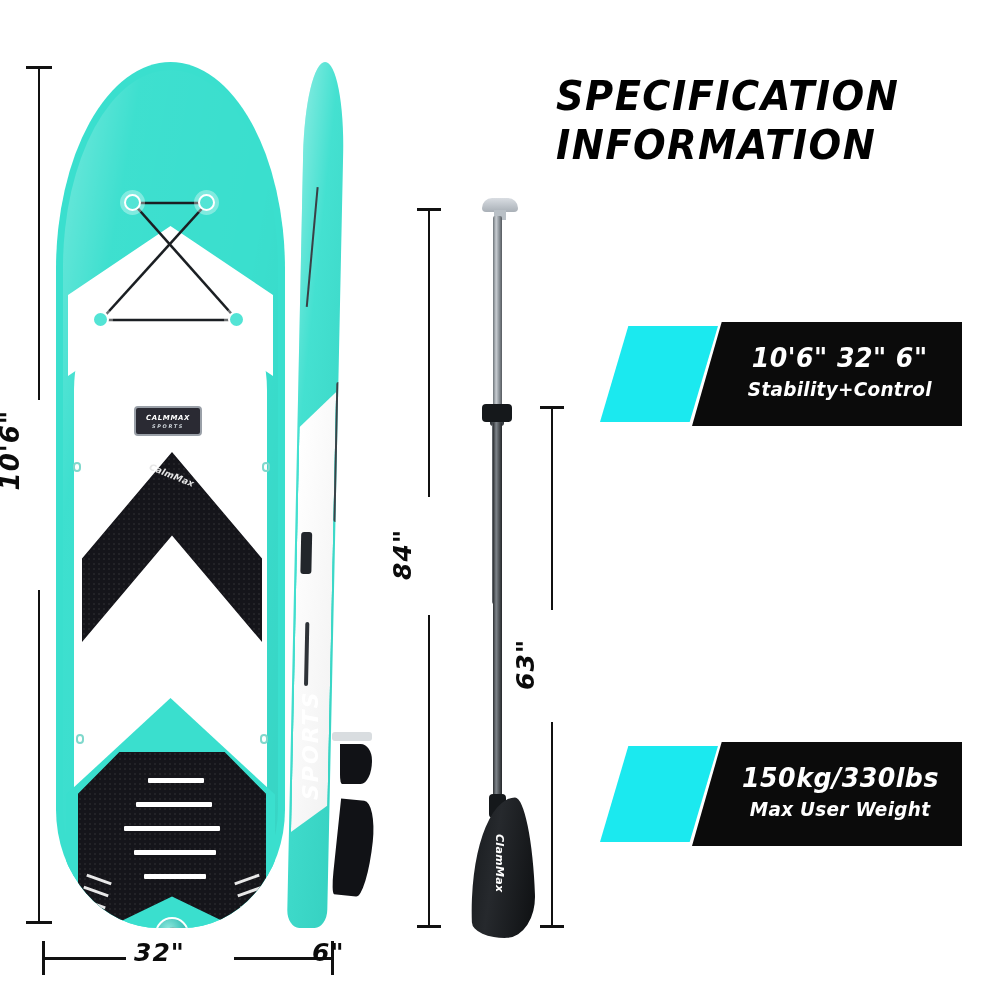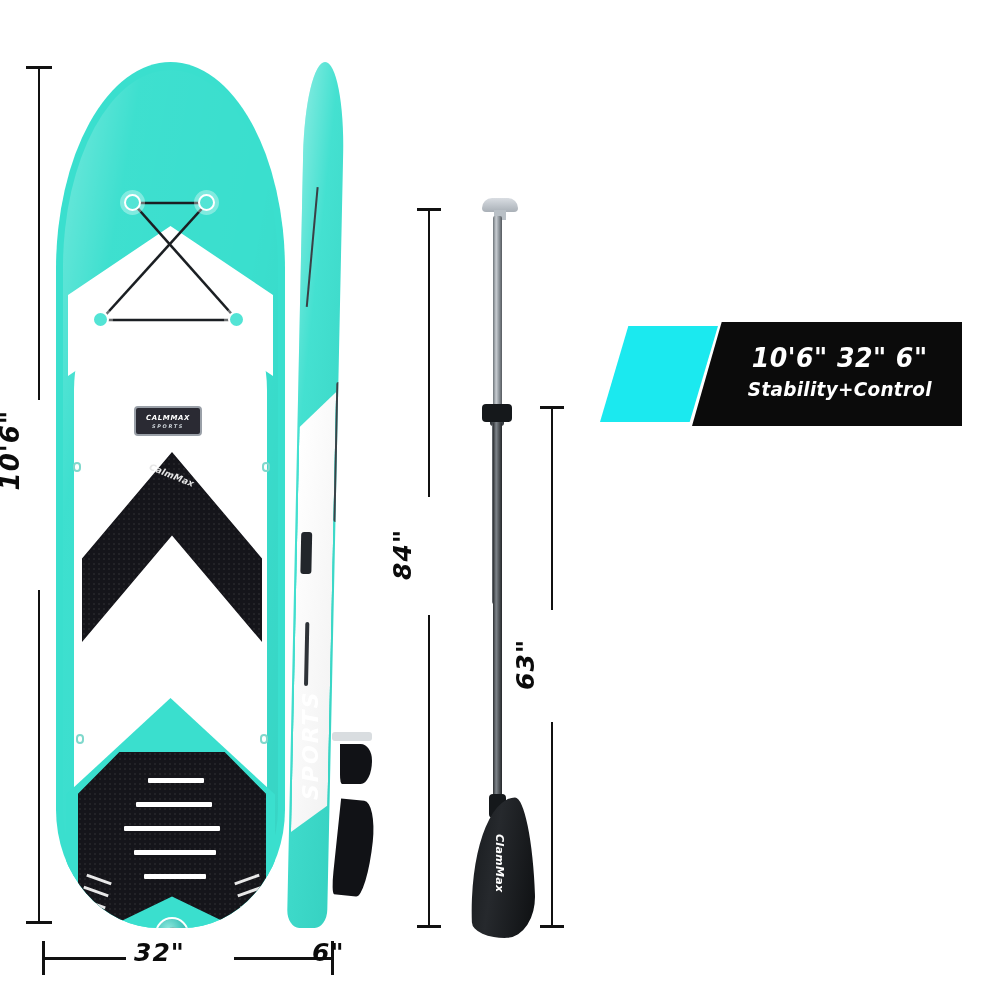--- a/index.html
+++ b/index.html
@@ -488,30 +488,41 @@
     width: 17px; height: 24px;
     background: #15181b;
     border-radius: 4px;
   }
 </style>
 </head>
 <body>
 
 <div class="stage">
 
+  <div class="title-block">
+    <div class="title-line">SPECIFICATION</div>
+    <div class="title-line">INFORMATION</div>
+  </div>
 
   <div class="spec-badge" id="badge-1">
     <div class="cyan-para"></div>
     <div class="black-body">
       <div class="spec-value">10'6" 32" 6"</div>
       <div class="spec-label">Stability+Control</div>
     </div>
   </div>
 
 
+  <div class="spec-badge" id="badge-3">
+    <div class="cyan-para"></div>
+    <div class="black-body">
+      <div class="spec-value">150kg/330lbs</div>
+      <div class="spec-label">Max User Weight</div>
+    </div>
+  </div>
 
   <div class="board-top">
     <div class="board-shell">
       <div class="board-inner-shade"></div>
       <div class="white-body"></div>
       <div class="nose-chevron"></div>
       <div class="tail-teal"></div>
 
       <svg class="bungee-svg" viewBox="0 0 232 320">
         <line x1="77" y1="141" x2="151" y2="141" stroke="#1b1f23" stroke-width="2.6"></line>

